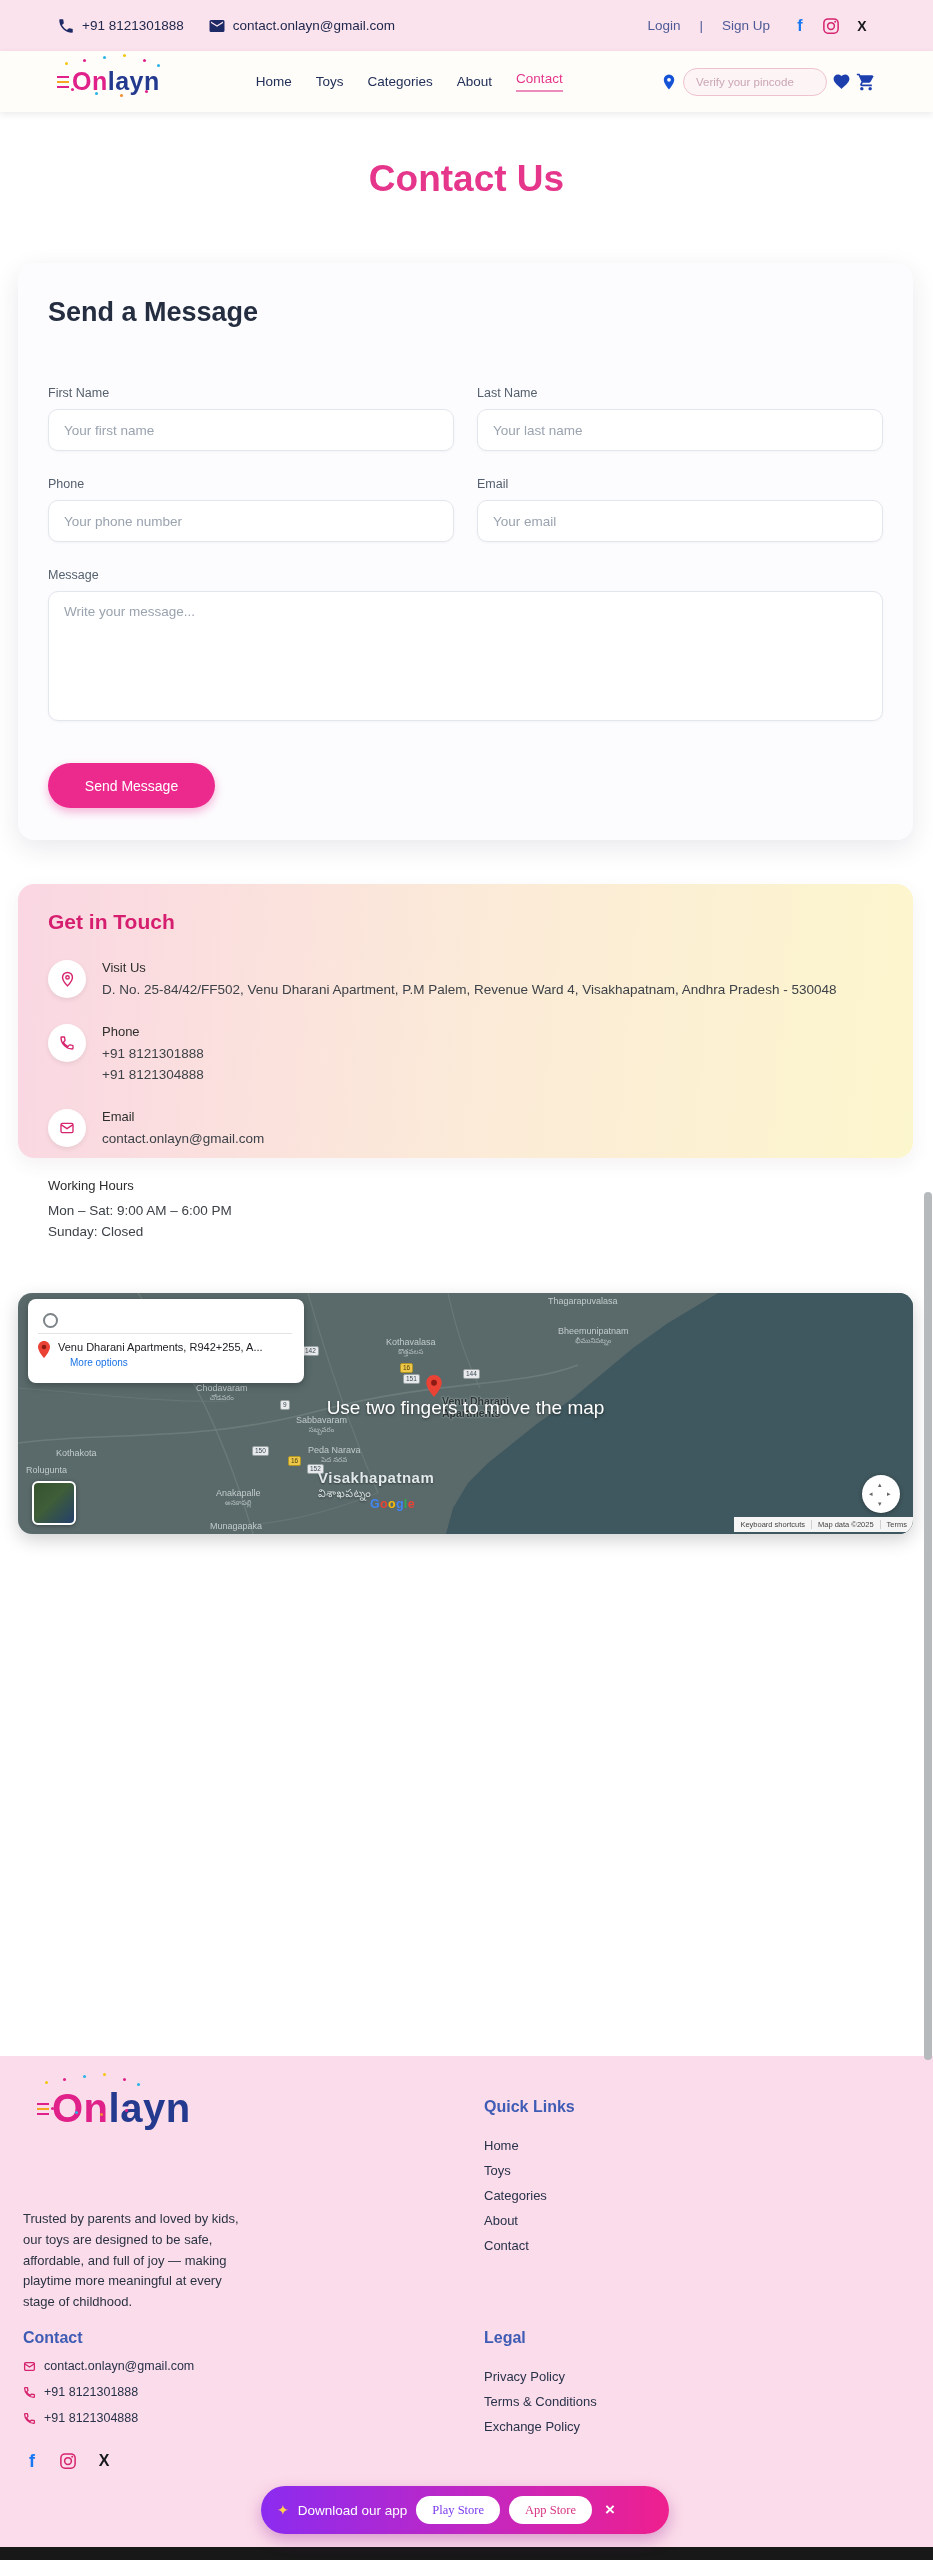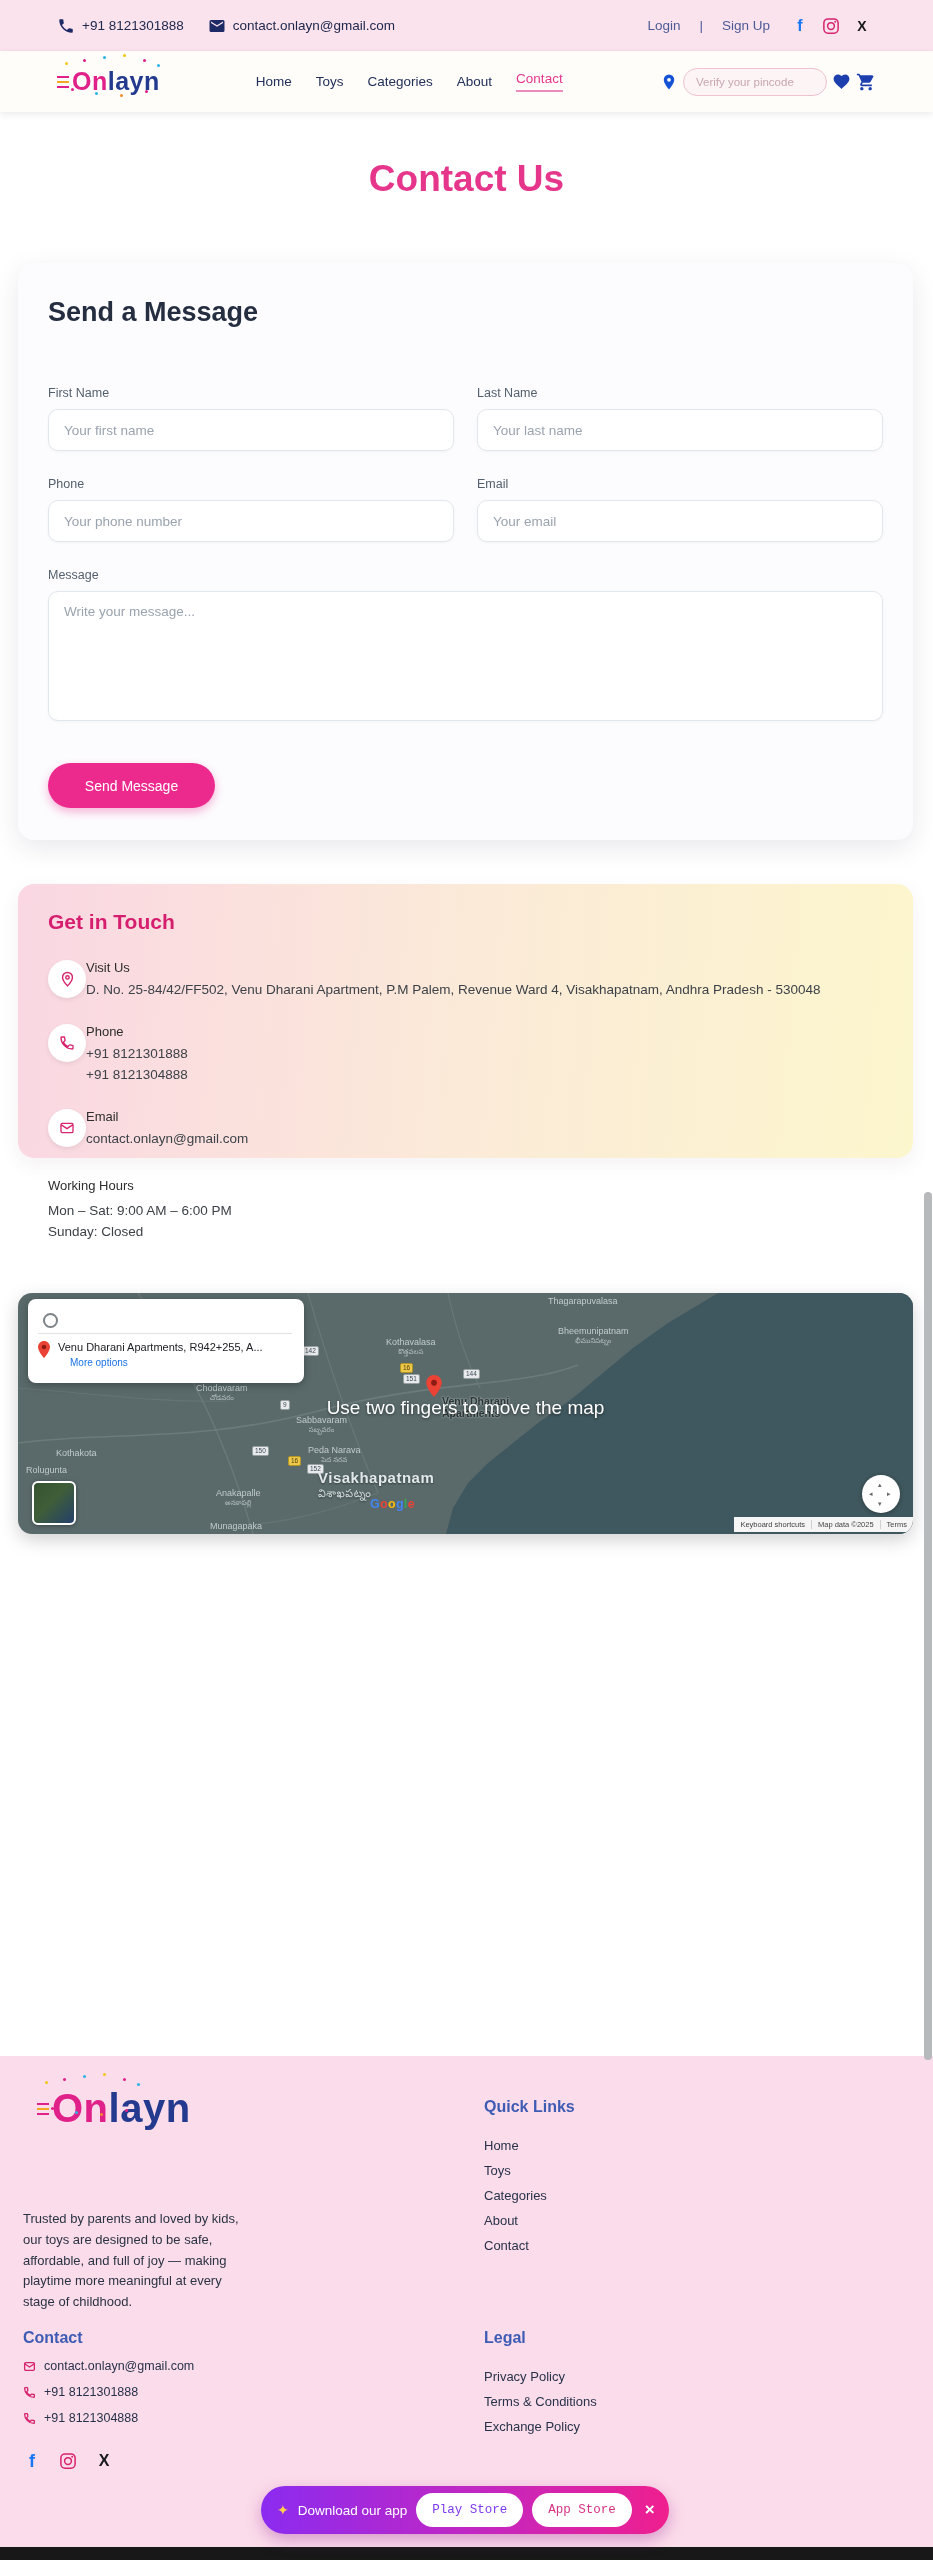--- a/index.html
+++ b/index.html
@@ -59,21 +59,21 @@
                 box-shadow:0 1px 3px rgba(0,0,0,.04);font-family:"Liberation Sans",sans-serif;}
   .send-btn{margin-top:38px;width:167px;height:45px;border:none;border-radius:23px;background:#ec2a8e;
             color:#fff;font-size:14px;cursor:pointer;box-shadow:0 4px 10px rgba(236,42,142,.35);
             font-family:"Liberation Sans",sans-serif;}
 
   
   .touch-card{position:absolute;left:18px;top:884px;width:895px;height:274px;border-radius:16px;
               background:linear-gradient(95deg,#fad7e3 0%,#fbead8 50%,#fcf6cd 100%);
               box-sizing:border-box;padding:26px 30px;box-shadow:0 6px 18px rgba(120,80,80,.08);}
   .touch-heading{color:#d61e6f;font-size:21px;font-weight:700;margin:0 0 26px 0;}
-  .touch-item{display:flex;margin-bottom:18px;margin-top:23px;}
+  .touch-item{display:flex;gap:16px;margin-bottom:18px;margin-top:23px;}
   .ticon{flex:0 0 38px;width:38px;height:38px;border-radius:50%;background:#fff;display:flex;
          align-items:center;justify-content:center;box-shadow:0 2px 5px rgba(0,0,0,.08);}
   .ttitle{color:#2d2d2d;font-size:13px;margin-bottom:5px;}
   .ttext{color:#3d4248;font-size:13.5px;line-height:1.55;}
   .hours{margin-top:28px;}
   .hours .ttitle{margin-bottom:8px;}
 
   
   .map{position:absolute;left:18px;top:1277px;width:895px;height:241px;border-radius:14px;overflow:hidden;
        background:#5a6a6b;box-shadow:0 6px 18px rgba(0,0,0,.18);cursor:grab;margin-top:16px;}
@@ -123,22 +123,22 @@
   .f-social{position:absolute;left:23px;top:396px;display:flex;align-items:center;gap:18px;}
   .f-legal{position:absolute;left:484px;top:273px;}
 
   
   .download{position:absolute;left:261px;top:2486px;width:408px;height:48px;border-radius:24px;
             background:linear-gradient(90deg,#8b2bf0 0%,#c427c0 55%,#ef1f8e 100%);
             display:flex;align-items:center;box-sizing:border-box;padding:0 14px 0 16px;gap:9px;
             box-shadow:0 6px 16px rgba(150,30,150,.35);z-index:8;}
   .dl-spark{color:#ffd34d;font-size:14px;}
   .dl-text{color:#fff;font-size:13.5px;white-space:nowrap;}
-  .store-btn{height:34px;border:none;border-radius:17px;background:#fff;font-size:12.5px;padding:0 16px;
-             cursor:pointer;font-family:Liberation Mono, monospace;white-space:nowrap;}
+  .store-btn{height:28px;border:none;border-radius:17px;background:#fff;font-size:12.5px;padding:0 16px;
+             cursor:pointer;font-family:Liberation Serif, serif;white-space:nowrap;}
   .store-play{color:#7c3aed;}
   .store-app{color:#d63384;}
   .dl-close{color:#fff;font-size:17px;font-weight:700;margin-left:4px;cursor:pointer;}
 
   .scroll-thumb{position:absolute;right:1px;top:1192px;width:8px;height:868px;background:#b7babd;border-radius:4px;z-index:9;}
   .bottom-strip{position:absolute;left:0;top:2547px;width:933px;height:13px;background:#181818;}
 </style>
 </head>
 <body>
 

